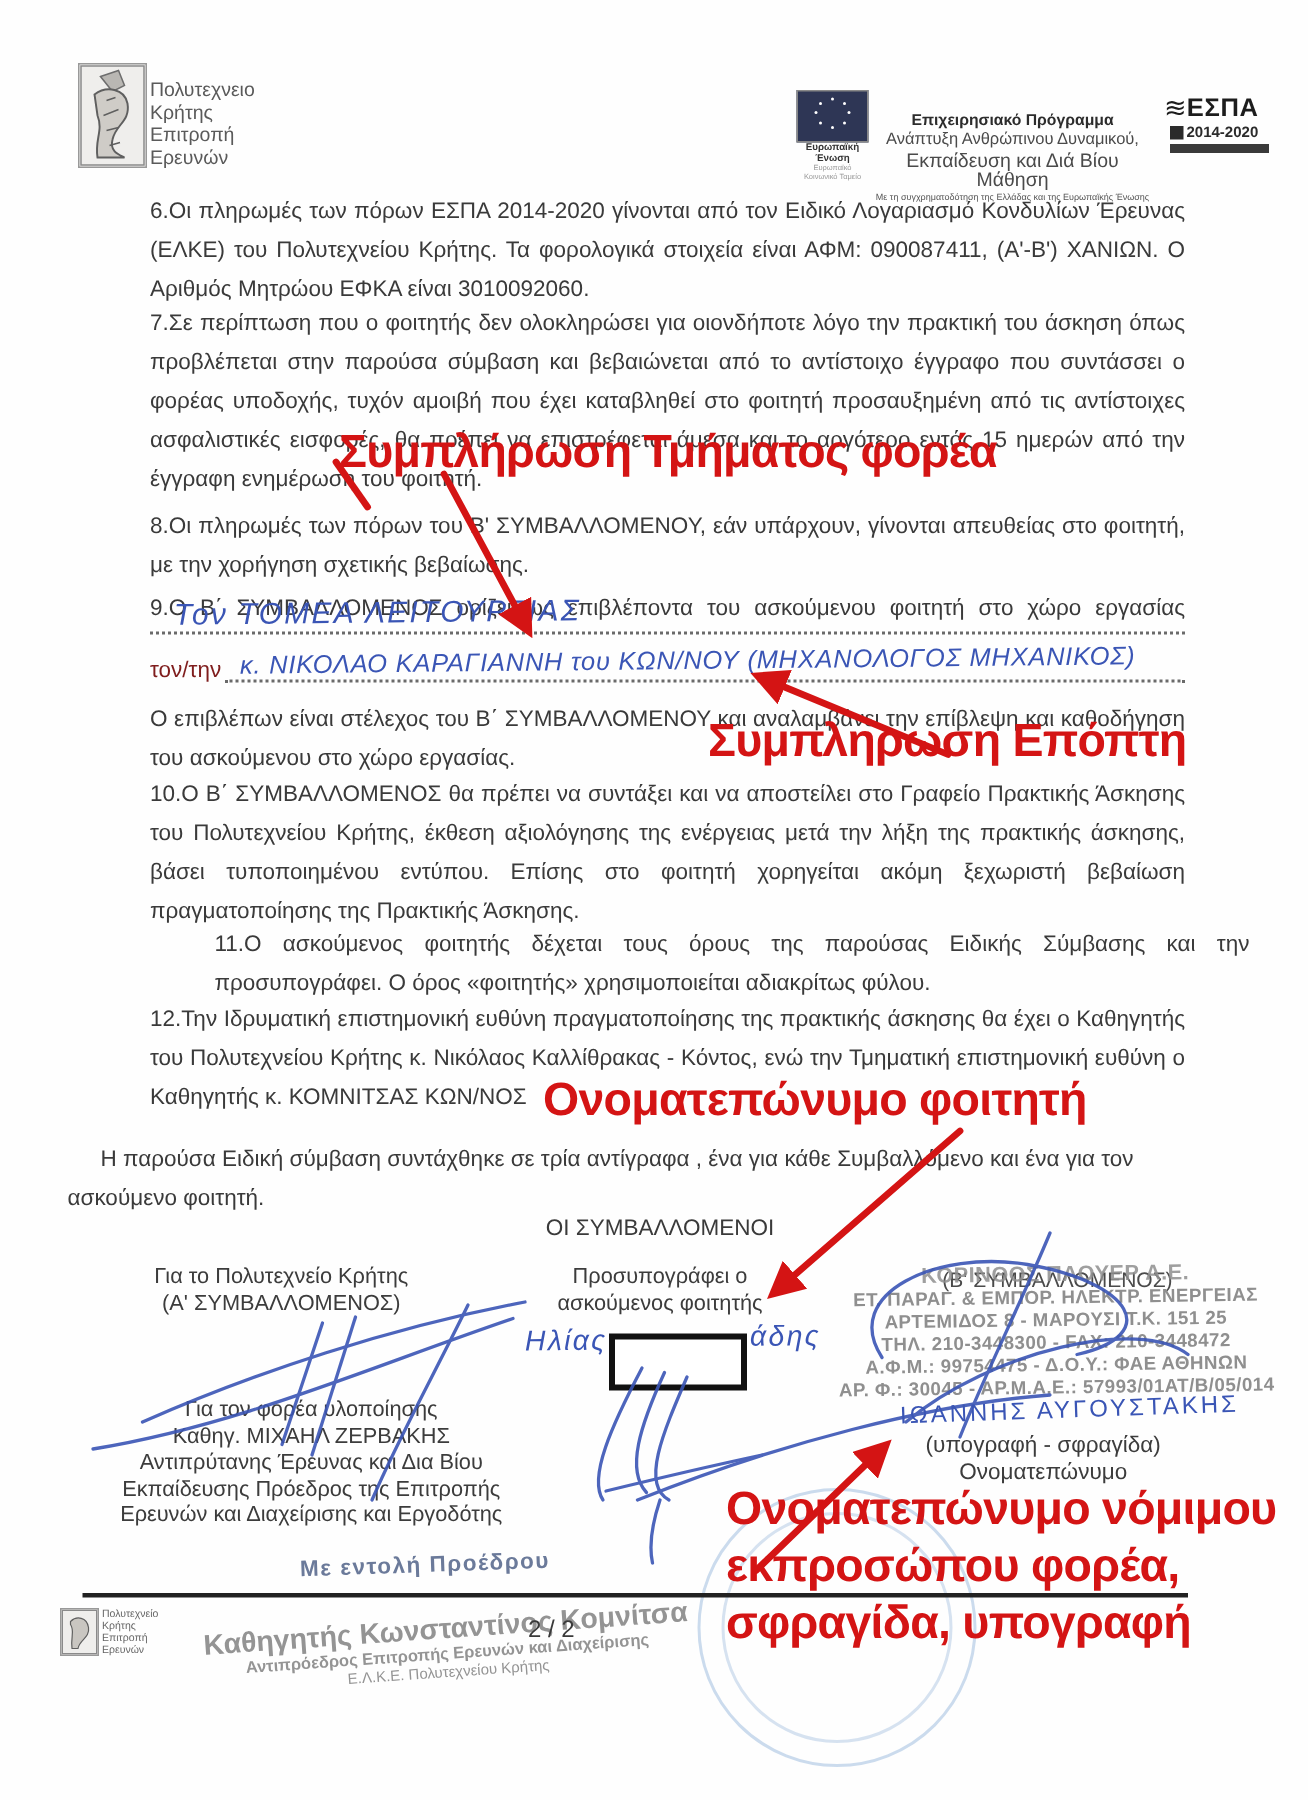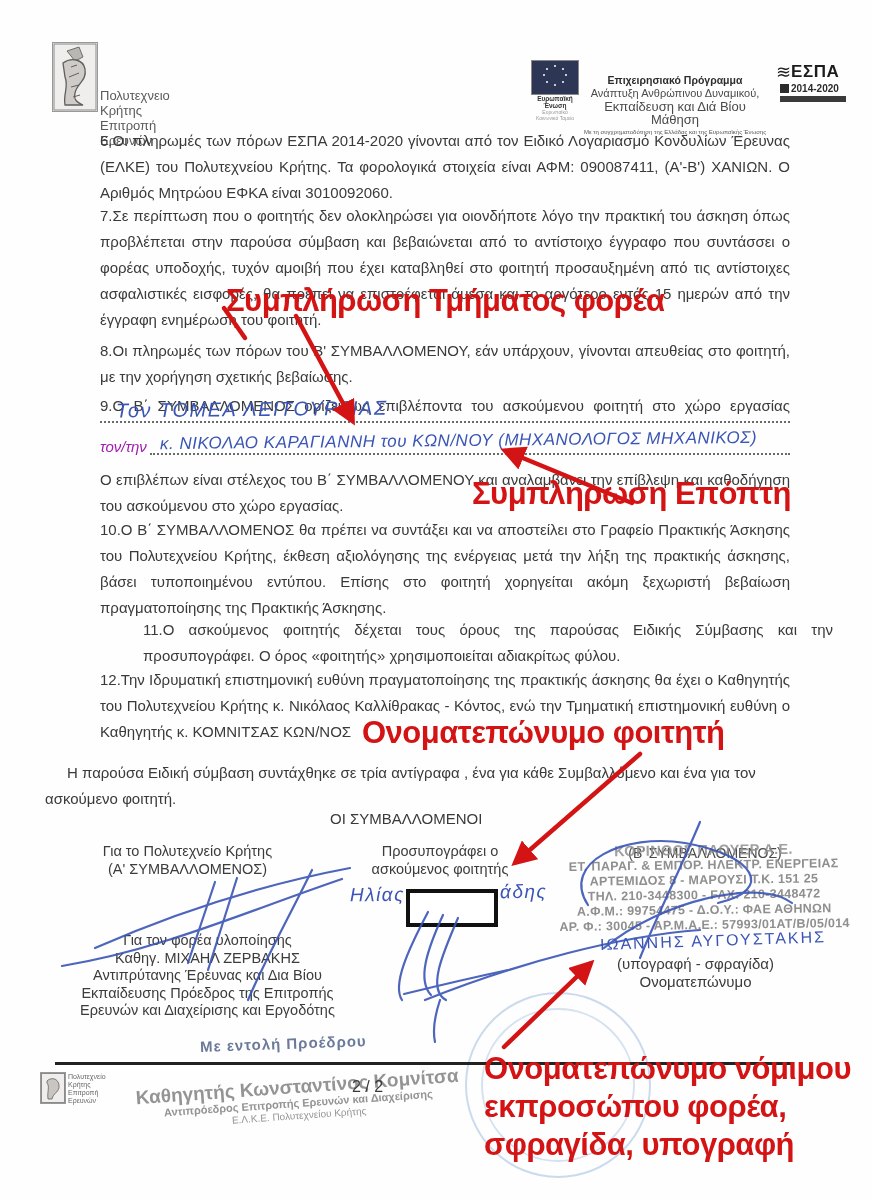--- a/index.html
+++ b/index.html
@@ -34,21 +34,21 @@
 <div id="page">
 
   <div class="abs emblem" style="left:52px;top:42px;width:44px;height:68px;">
     <svg width="44" height="68" viewBox="0 0 44 68">
       <rect x="1" y="1" width="42" height="66" fill="#efeeec" stroke="#8a8a8a"></rect>
       <path d="M14 8 L26 4 L30 14 L22 18 Z" fill="#b9b7b3" stroke="#6d6d6d" stroke-width="1"></path>
       <path d="M10 20 C18 14, 30 16, 32 26 C34 38, 24 40, 22 50 C20 58, 26 60, 30 62 L12 62 C10 50, 16 44, 12 34 Z" fill="#cfccc7" stroke="#5f5f5f" stroke-width="1.3"></path>
       <path d="M18 24 L24 22 M16 34 L26 30 M18 44 L26 42 M20 54 L27 52" stroke="#5f5f5f" stroke-width="1" fill="none"></path>
     </svg>
   </div>
-  <div class="abs" style="left:100px;top:52px;font-size:13px;line-height:15px;color:#5a5a5a;margin-top:36px;">
+  <div class="abs" style="left:100px;top:52px;font-size:13px;line-height:15px;color:#5a5a5a;">
     <div>Πολυτεχνειο</div>
     <div>Κρήτης</div>
     <div>Επιτροπή</div>
     <div>Ερευνών</div>
   </div>
 
 
   <div class="abs" style="left:531px;top:60px;width:50px;">
     <div style="position:relative;width:46px;height:33px;background:#2e3655;border:1px solid #888;">
       <i style="position:absolute;left:22px;top:4px;width:2px;height:2px;background:#fff;border-radius:50%;
@@ -81,37 +81,37 @@
   <div class="clause" style="top:203px;">7.Σε περίπτωση που ο φοιτητής δεν ολοκληρώσει για οιονδήποτε λόγο την πρακτική του άσκηση όπως προβλέπεται στην παρούσα σύμβαση και βεβαιώνεται από το αντίστοιχο έγγραφο που συντάσσει ο φορέας υποδοχής, τυχόν αμοιβή που έχει καταβληθεί στο φοιτητή προσαυξημένη από τις αντίστοιχες ασφαλιστικές εισφορές, θα πρέπει να επιστρέφεται άμεσα και το αργότερο εντός 15 ημερών από την έγγραφη ενημέρωση του φοιτητή.</div>
 
   <div class="red-note" style="left:226px;top:284px;">Συμπλήρωση Τμήματος φορέα</div>
 
   <div class="clause" style="top:338px;">8.Οι πληρωμές των πόρων του Β' ΣΥΜΒΑΛΛΟΜΕΝΟΥ, εάν υπάρχουν, γίνονται απευθείας στο φοιτητή, με την χορήγηση σχετικής βεβαίωσης.</div>
   <div class="clause stretch" style="top:393px;">9.Ο Β΄ ΣΥΜΒΑΛΛΟΜΕΝΟΣ ορίζει ως επιβλέποντα του ασκούμενου φοιτητή στο χώρο εργασίας</div>
 
   <div class="dotline" style="left:100px;top:407px;width:690px;"></div>
   <div class="hand" style="left:116px;top:398px;font-size:20px;">Τον ΤΟΜΕΑ ΛΕΙΤΟΥΡΓΙΑΣ</div>
 
-  <div class="abs" style="left:100px;top:438px;font-size:15px;color:#a21caf;font-style:italic;">τον/την</div>
+  <div class="abs" style="left:100px;top:438px;font-size:15px;color:#7f1d1d;">τον/την</div>
   <div class="dotline" style="left:150px;top:439px;width:640px;"></div>
   <div class="hand" style="left:160px;top:431px;font-size:17px;letter-spacing:0.5px;">κ. ΝΙΚΟΛΑΟ ΚΑΡΑΓΙΑΝΝΗ του ΚΩΝ/ΝΟΥ (ΜΗΧΑΝΟΛΟΓΟΣ ΜΗΧΑΝΙΚΟΣ)</div>
 
   <div class="clause" style="top:467px;">Ο επιβλέπων είναι στέλεχος του Β΄ ΣΥΜΒΑΛΛΟΜΕΝΟΥ και αναλαμβάνει την επίβλεψη και καθοδήγηση του ασκούμενου στο χώρο εργασίας.</div>
 
   <div class="red-note" style="left:472px;top:477px;">Συμπληρωση Επόπτη</div>
 
   <div class="clause" style="top:517px;">10.Ο Β΄ ΣΥΜΒΑΛΛΟΜΕΝΟΣ θα πρέπει να συντάξει και να αποστείλει στο Γραφείο Πρακτικής Άσκησης του Πολυτεχνείου Κρήτης, έκθεση αξιολόγησης της ενέργειας μετά την λήξη της πρακτικής άσκησης, βάσει τυποποιημένου εντύπου. Επίσης στο φοιτητή χορηγείται ακόμη ξεχωριστή βεβαίωση πραγματοποίησης της Πρακτικής Άσκησης.</div>
   <div class="clause" style="top:617px;margin-left:43px;">11.Ο ασκούμενος φοιτητής δέχεται τους όρους της παρούσας Ειδικής Σύμβασης και την προσυπογράφει.  Ο όρος «φοιτητής» χρησιμοποιείται αδιακρίτως φύλου.</div>
   <div class="clause" style="top:667px;">12.Την Ιδρυματική επιστημονική ευθύνη πραγματοποίησης της πρακτικής άσκησης θα έχει ο Καθηγητής του Πολυτεχνείου Κρήτης κ. Νικόλαος Καλλίθρακας - Κόντος, ενώ την Τμηματική επιστημονική ευθύνη ο Καθηγητής κ. ΚΟΜΝΙΤΣΑΣ ΚΩΝ/ΝΟΣ</div>
 
   <div class="red-note" style="left:362px;top:716px;">Ονοματεπώνυμο φοιτητή</div>
 
   <div class="abs" style="left:45px;top:760px;width:742px;font-size:15px;line-height:26px;text-indent:22px;color:#3a3a3a;">Η  παρούσα Ειδική σύμβαση συντάχθηκε σε τρία  αντίγραφα , ένα για κάθε Συμβαλλόμενο και ένα για τον ασκούμενο φοιτητή.</div>
 
-  <div class="abs" style="left:330px;top:810px;width:220px;text-align:left;font-size:15px;color:#3a3a3a;">ΟΙ ΣΥΜΒΑΛΛΟΜΕΝΟΙ</div>
+  <div class="abs" style="left:330px;top:810px;width:220px;text-align:center;font-size:15px;color:#3a3a3a;">ΟΙ ΣΥΜΒΑΛΛΟΜΕΝΟΙ</div>
 
   <div class="sig-label" style="left:75px;top:843px;width:225px;">
     <div>Για το Πολυτεχνείο Κρήτης</div>
     <div>(Α' ΣΥΜΒΑΛΛΟΜΕΝΟΣ)</div>
   </div>
 
   <div class="sig-label" style="left:355px;top:843px;width:170px;">
     <div>Προσυπογράφει ο</div>
     <div>ασκούμενος φοιτητής</div>
   </div>
@@ -163,21 +163,21 @@
   </div>
 
   <div class="footer-stamp">
     <div style="font-size:19px;font-weight:bold;line-height:21px;white-space:nowrap;">Καθηγητής Κωνσταντίνος Κομνίτσα</div>
     <div style="font-size:11px;font-weight:bold;line-height:13px;white-space:nowrap;">Αντιπρόεδρος Επιτροπής Ερευνών και Διαχείρισης</div>
     <div style="font-size:10px;line-height:12px;white-space:nowrap;">Ε.Λ.Κ.Ε. Πολυτεχνείου Κρήτης</div>
   </div>
 
   <div class="abs" style="left:352px;top:1078px;font-size:16px;color:#3a3a3a;">2 / 2</div>
 
-  <div class="red-note" style="left:484px;top:1050px;line-height:38px;white-space:normal;width:370px;">
+  <div class="red-note" style="left:484px;top:987px;line-height:38px;white-space:normal;width:370px;">
     <div>Ονοματεπώνυμο νόμιμου</div>
     <div>εκπροσώπου φορέα,</div>
     <div>σφραγίδα, υπογραφή</div>
   </div>
 
   <svg class="overlay" width="872" height="1200" viewBox="0 0 872 1200">
     <defs>
       <marker id="arrow" viewBox="0 0 10 10" refX="7.5" refY="5" markerWidth="5.5" markerHeight="5.5" orient="auto-start-reverse">
         <path d="M0,0 L10,5 L0,10 z" fill="#d41414"></path>
       </marker>

